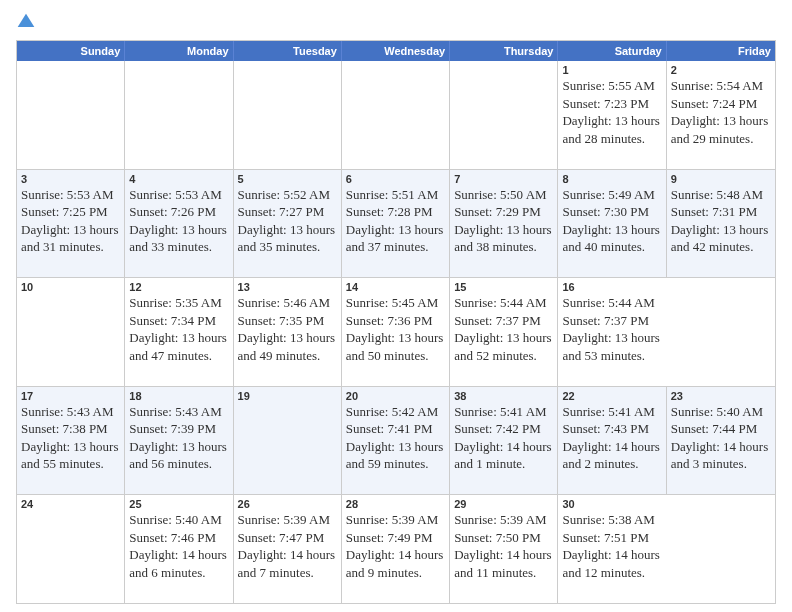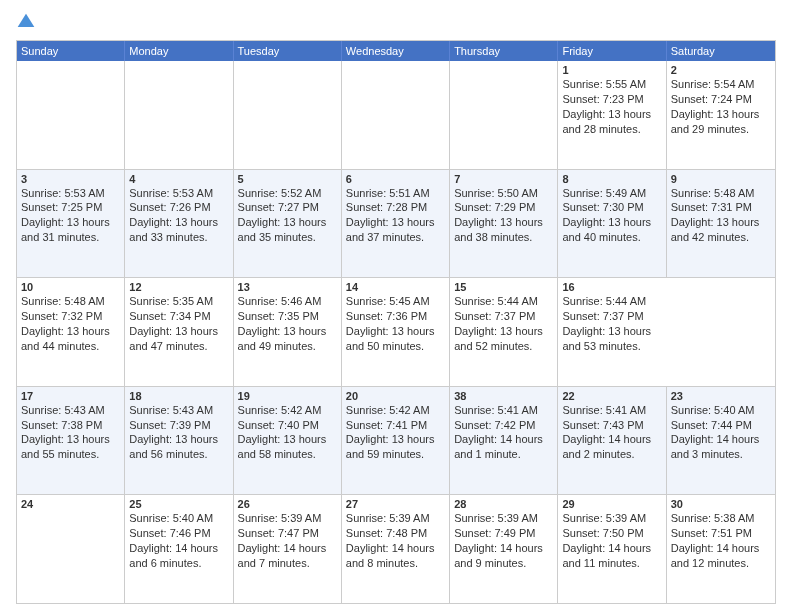--- a/index.html
+++ b/index.html
@@ -63,23 +63,23 @@
       border: 1px solid #ccc;
     }
     .cal-header {
       display: grid;
       grid-template-columns: repeat(7, 1fr);
       background: #4472c4;
     }
     .cal-header-cell {
       color: #fff;
       font-size: 11px;
-      font-weight: normal;
+      font-weight: bold;
       padding: 4px 4px;
-      text-align: left;
+      text-align: right;
       border-right: 1px solid #5a82d4;
     }
     .cal-header-cell:last-child { border-right: none; }
     .cal-body {
       flex: 1;
       display: flex;
       flex-direction: column;
     }
     .cal-row {
       display: grid;
@@ -105,23 +105,24 @@
       background: #fff;
     }
     .day-num {
       font-size: 11px;
       font-weight: bold;
       color: #333;
       display: block;
       margin-bottom: 1px;
     }
     .day-info {
-      font-size: 11px;
+      font-size: 13px;
       color: #333;
       line-height: 1.35;
+      font-family: Liberation Serif, serif;
     }
   </style>
 </head>
 <body>
 
 <div class="page">
   <div class="header">
     <div class="logo">
       <svg class="logo-icon" viewBox="0 0 24 24" xmlns="http://www.w3.org/2000/svg">
         <polygon points="12,2 22,18 2,18" fill="#4a90d9"></polygon>
@@ -137,22 +138,22 @@
     </div>
   </div>
 
   <div class="calendar">
     <div class="cal-header">
     <div class="cal-header-cell">Sunday</div>
         <div class="cal-header-cell">Monday</div>
         <div class="cal-header-cell">Tuesday</div>
         <div class="cal-header-cell">Wednesday</div>
         <div class="cal-header-cell">Thursday</div>
+        <div class="cal-header-cell">Saturday</div>
         <div class="cal-header-cell">Friday</div>
-        <div class="cal-header-cell">Saturday</div>
       </div>
     <div class="cal-body">
     <div class="cal-row">
           <div class="cal-cell empty"></div>
           <div class="cal-cell empty"></div>
           <div class="cal-cell empty"></div>
           <div class="cal-cell empty"></div>
           <div class="cal-cell empty"></div>
           <div class="cal-cell">
             <span class="day-num">1</span>
@@ -216,24 +217,20 @@
             <span class="day-num">9</span>
             <div class="day-info">Sunrise: 5:48 AM
 Sunset: 7:31 PM
 Daylight: 13 hours
 and 42 minutes.</div>
           </div>
         </div>
         <div class="cal-row">
           <div class="cal-cell">
             <span class="day-num">10</span>
-            <div class="day-info">Sunrise: 5:48 AM
-Sunset: 7:32 PM
-Daylight: 13 hours
-and 44 minutes.</div>
           </div>
           <div class="cal-cell">
             <span class="day-num">12</span>
             <div class="day-info">Sunrise: 5:35 AM
 Sunset: 7:34 PM
 Daylight: 13 hours
 and 47 minutes.</div>
           </div>
           <div class="cal-cell">
             <span class="day-num">13</span>
@@ -274,24 +271,20 @@
           </div>
           <div class="cal-cell alt-row">
             <span class="day-num">18</span>
             <div class="day-info">Sunrise: 5:43 AM
 Sunset: 7:39 PM
 Daylight: 13 hours
 and 56 minutes.</div>
           </div>
           <div class="cal-cell alt-row">
             <span class="day-num">19</span>
-            <div class="day-info">Sunrise: 5:42 AM
-Sunset: 7:40 PM
-Daylight: 13 hours
-and 58 minutes.</div>
           </div>
           <div class="cal-cell alt-row">
             <span class="day-num">20</span>
             <div class="day-info">Sunrise: 5:42 AM
 Sunset: 7:41 PM
 Daylight: 13 hours
 and 59 minutes.</div>
           </div>
           <div class="cal-cell alt-row">
             <span class="day-num">38</span>
@@ -325,27 +318,20 @@
 Sunset: 7:46 PM
 Daylight: 14 hours
 and 6 minutes.</div>
           </div>
           <div class="cal-cell">
             <span class="day-num">26</span>
             <div class="day-info">Sunrise: 5:39 AM
 Sunset: 7:47 PM
 Daylight: 14 hours
 and 7 minutes.</div>
-          </div>
-          <div class="cal-cell">
-            <span class="day-num">27</span>
-            <div class="day-info">Sunrise: 5:39 AM
-Sunset: 7:48 PM
-Daylight: 14 hours
-and 8 minutes.</div>
           </div>
           <div class="cal-cell">
             <span class="day-num">28</span>
             <div class="day-info">Sunrise: 5:39 AM
 Sunset: 7:49 PM
 Daylight: 14 hours
 and 9 minutes.</div>
           </div>
           <div class="cal-cell">
             <span class="day-num">29</span>

